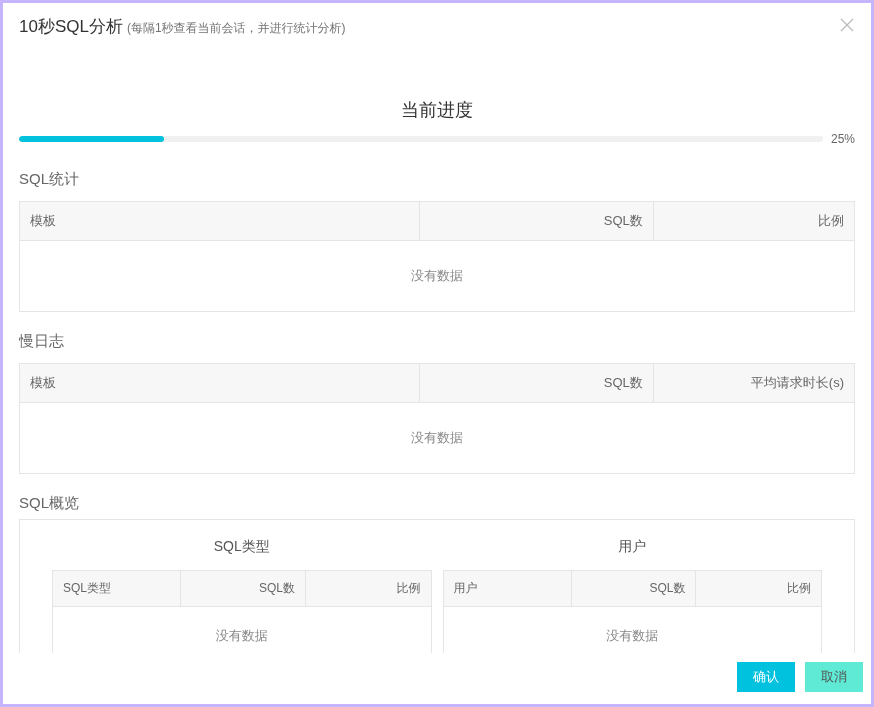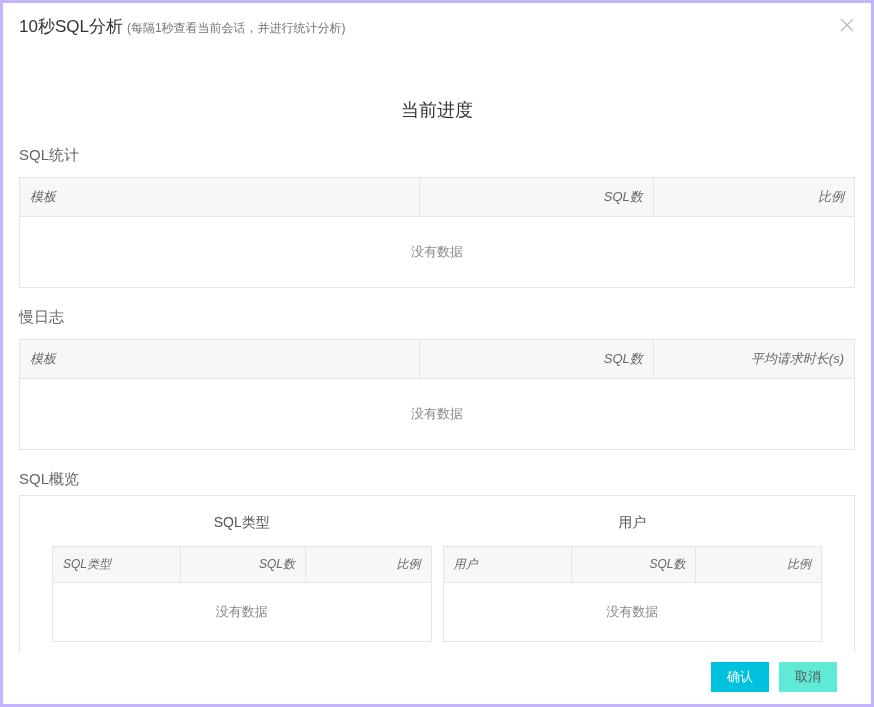--- a/index.html
+++ b/index.html
@@ -102,21 +102,20 @@
       margin-bottom: 20px;
     }
     .table th {
       background: #f7f7f7;
       font-weight: 400;
       color: #666;
       font-size: 13px;
       padding: 10px 10px;
       border-bottom: 1px solid #e5e5e5;
       text-align: left;
-      font-style: italic;
     }
     .table th:not(:last-child) {
       border-right: 1px solid #e5e5e5;
     }
     .table th.right { text-align: right; }
     .empty {
       text-align: center;
       color: #888;
       font-size: 13px;
       padding: 26px 0;
@@ -139,21 +138,21 @@
       margin-bottom: 14px;
     }
     .overview-col .table {
       margin-bottom: 14px;
     }
     .overview-col .table th { padding: 9px 10px; font-size: 12px; }
     .overview-col .empty { padding: 20px 0; }
     .footer {
       position: absolute;
       bottom: 12px;
-      right: 34px;
+      right: 8px;
       display: flex;
       gap: 10px;
     }
     .btn {
       min-width: 58px;
       height: 30px;
       padding: 0 14px;
       font-size: 13px;
       border: none;
       cursor: pointer;
@@ -183,20 +182,26 @@
           <line x1="1" y1="1" x2="13" y2="13"></line>
           <line x1="13" y1="1" x2="1" y2="13"></line>
         </svg>
     </span>
   </div>
 
   <div class="content">
 
     <div class="progress-section">
       <div class="progress-label">当前进度</div>
+      <div class="progress-row">
+        <div class="progress-bar">
+          <div class="progress-fill" style="width:18%"></div>
+        </div>
+        <span class="progress-pct">25%</span>
+      </div>
     </div>
 
     <div class="section-title">SQL统计</div>
     <table class="table">
       <thead>
         <tr>
           <th style="width:48%;">模板</th>
           <th class="right" style="width:28%;">SQL数</th>
           <th class="right" style="width:24%;">比例</th>
         </tr>

